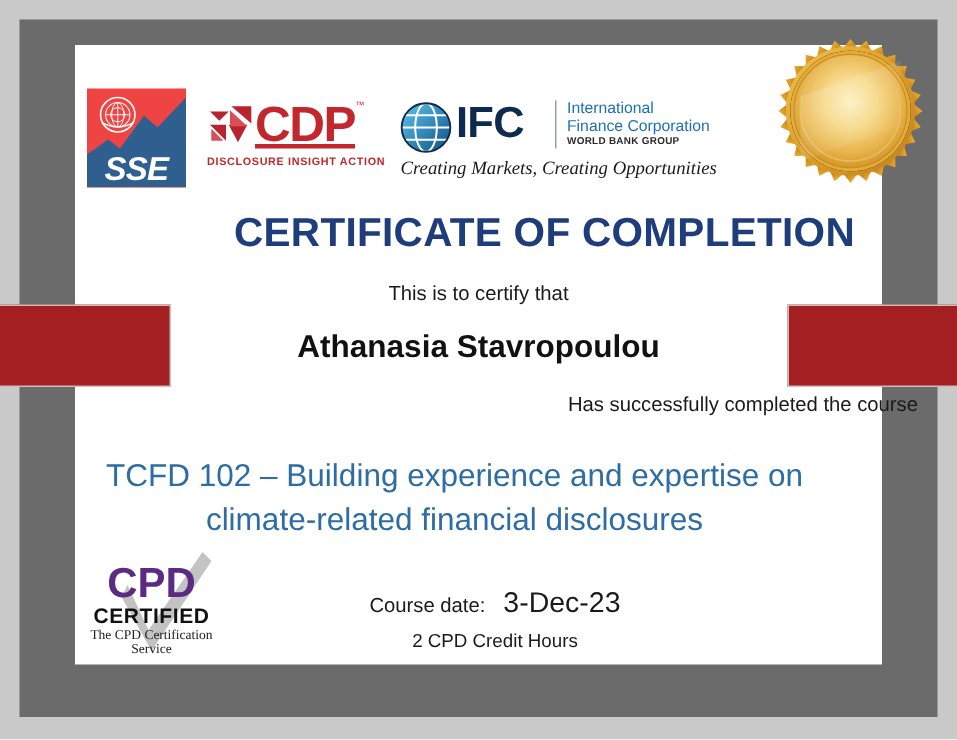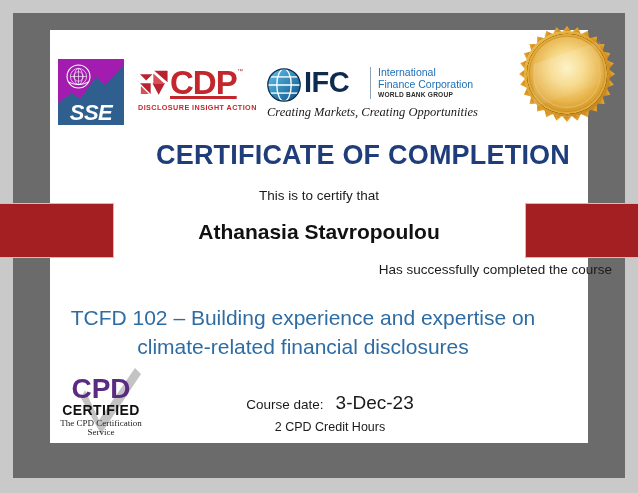--- a/index.html
+++ b/index.html
@@ -66,21 +66,21 @@
     display: flex;
     align-items: center;
     gap: 14px;
   }
 
   
   .sse-logo {
     position: relative;
     width: 66px;
     height: 66px;
-    background: #a21caf;
+    background: #ef4444;
     overflow: hidden;
     flex: none;
   }
   .sse-logo .mountain {
     position: absolute;
     left: 0; bottom: 0;
     width: 100%; height: 100%;
   }
   .sse-logo .sse-text {
     position: absolute;

